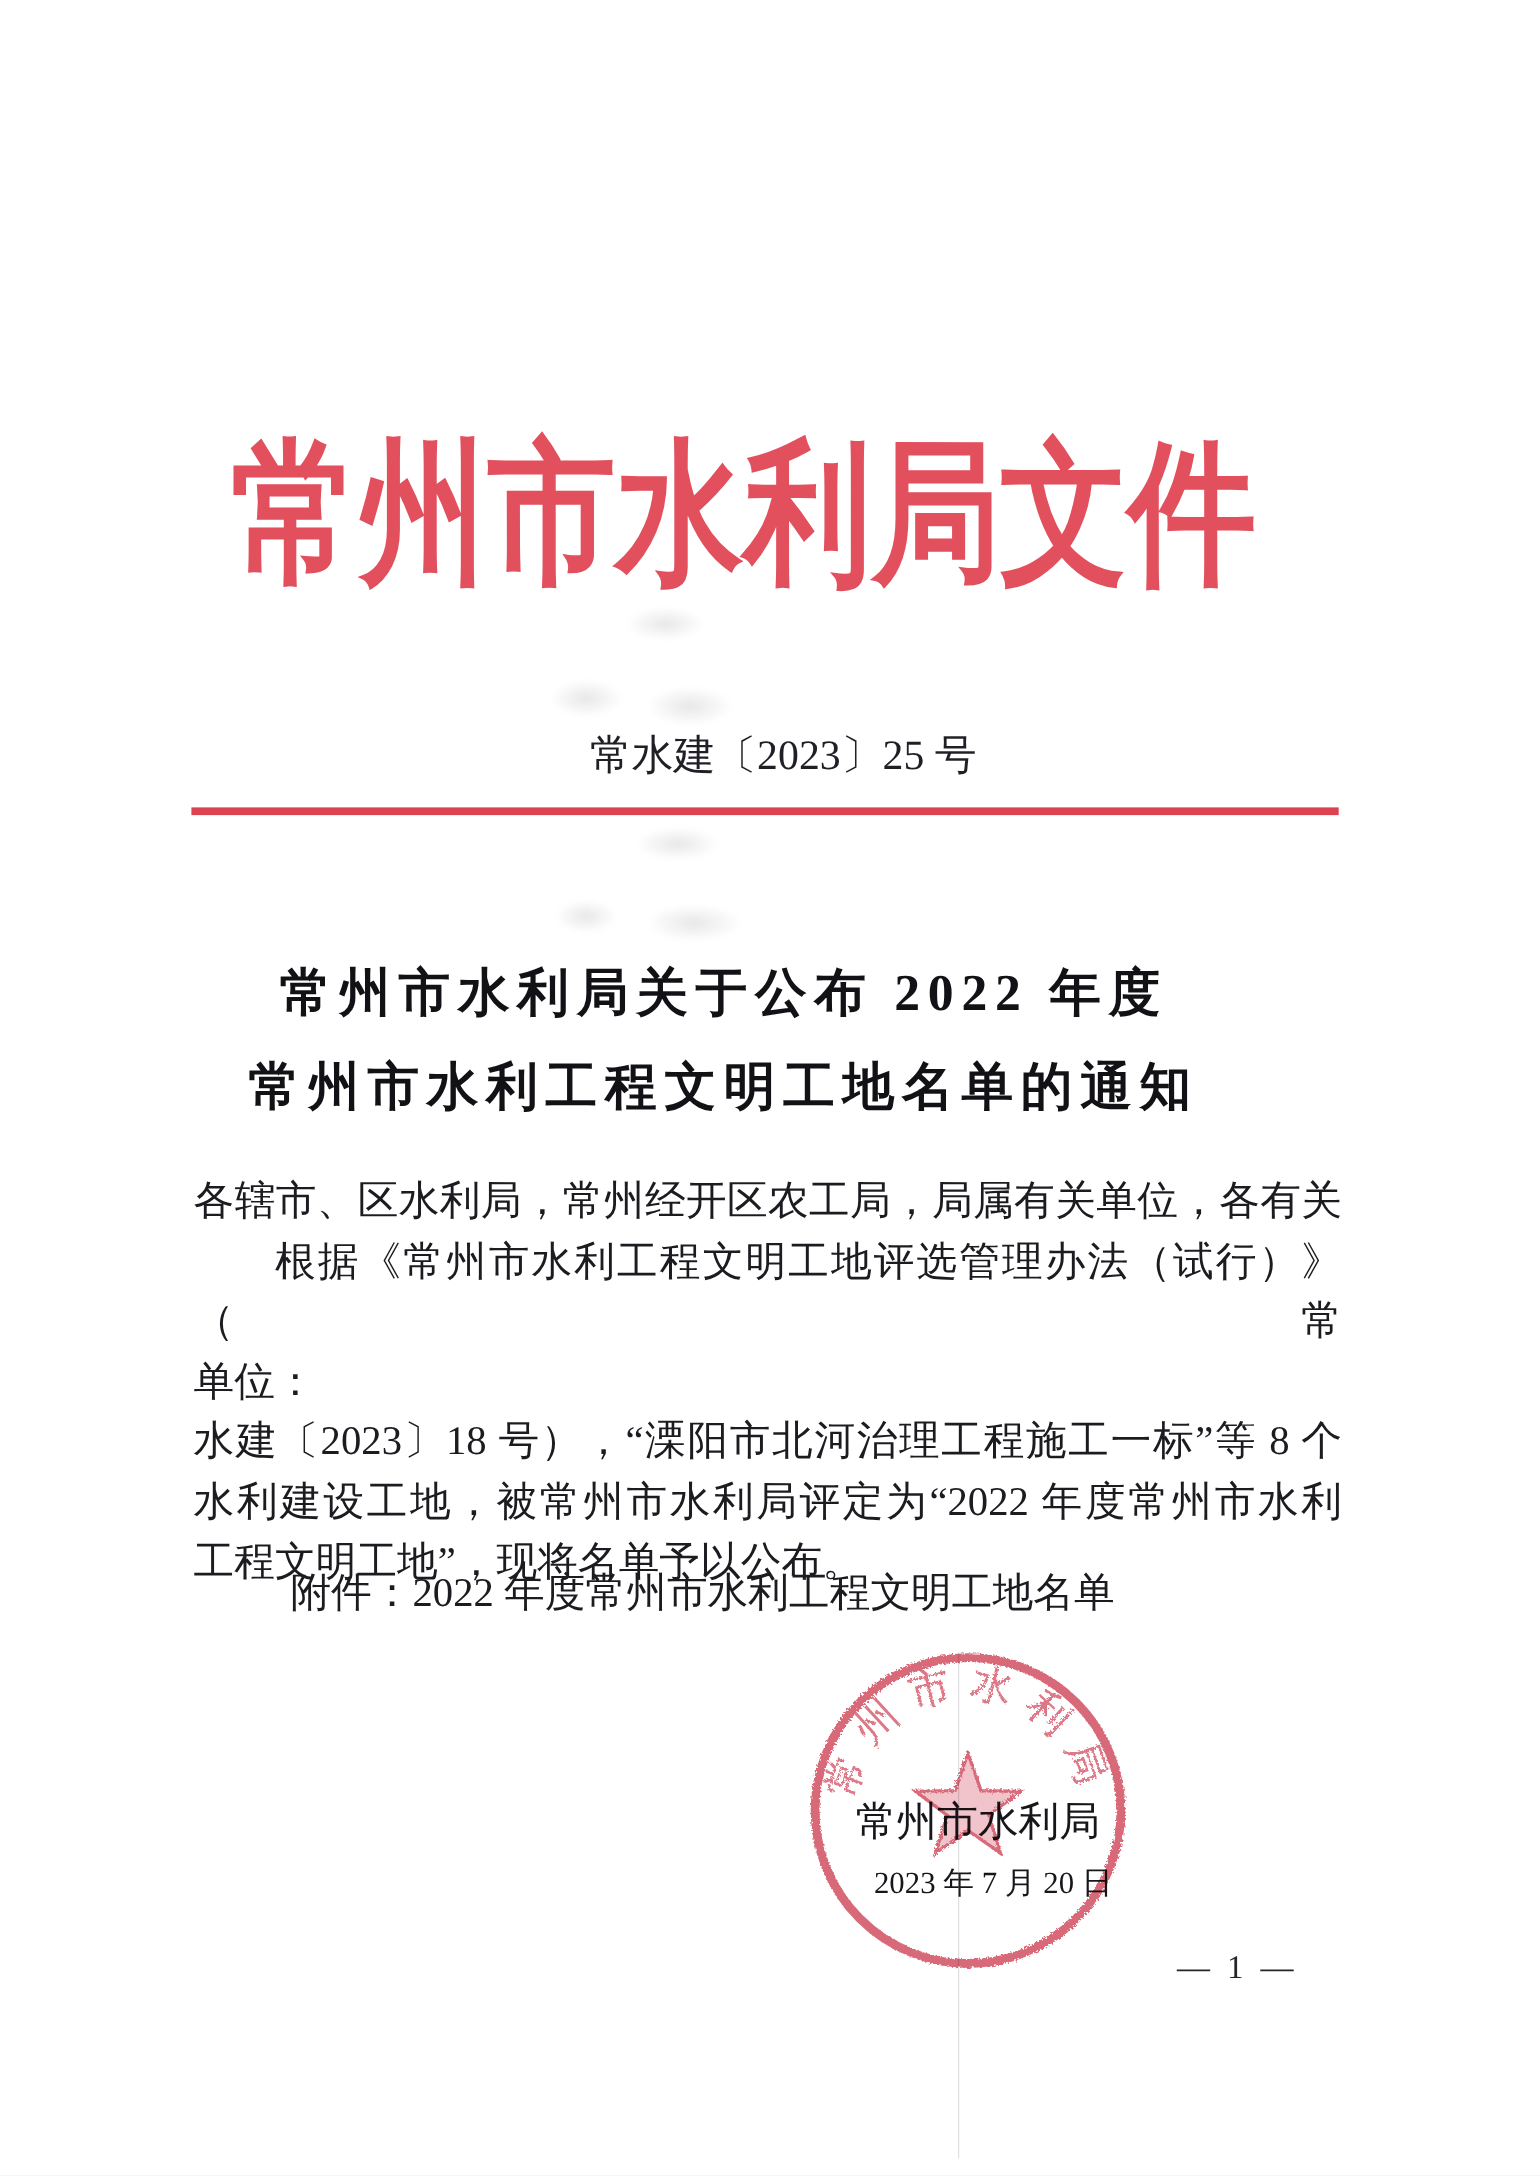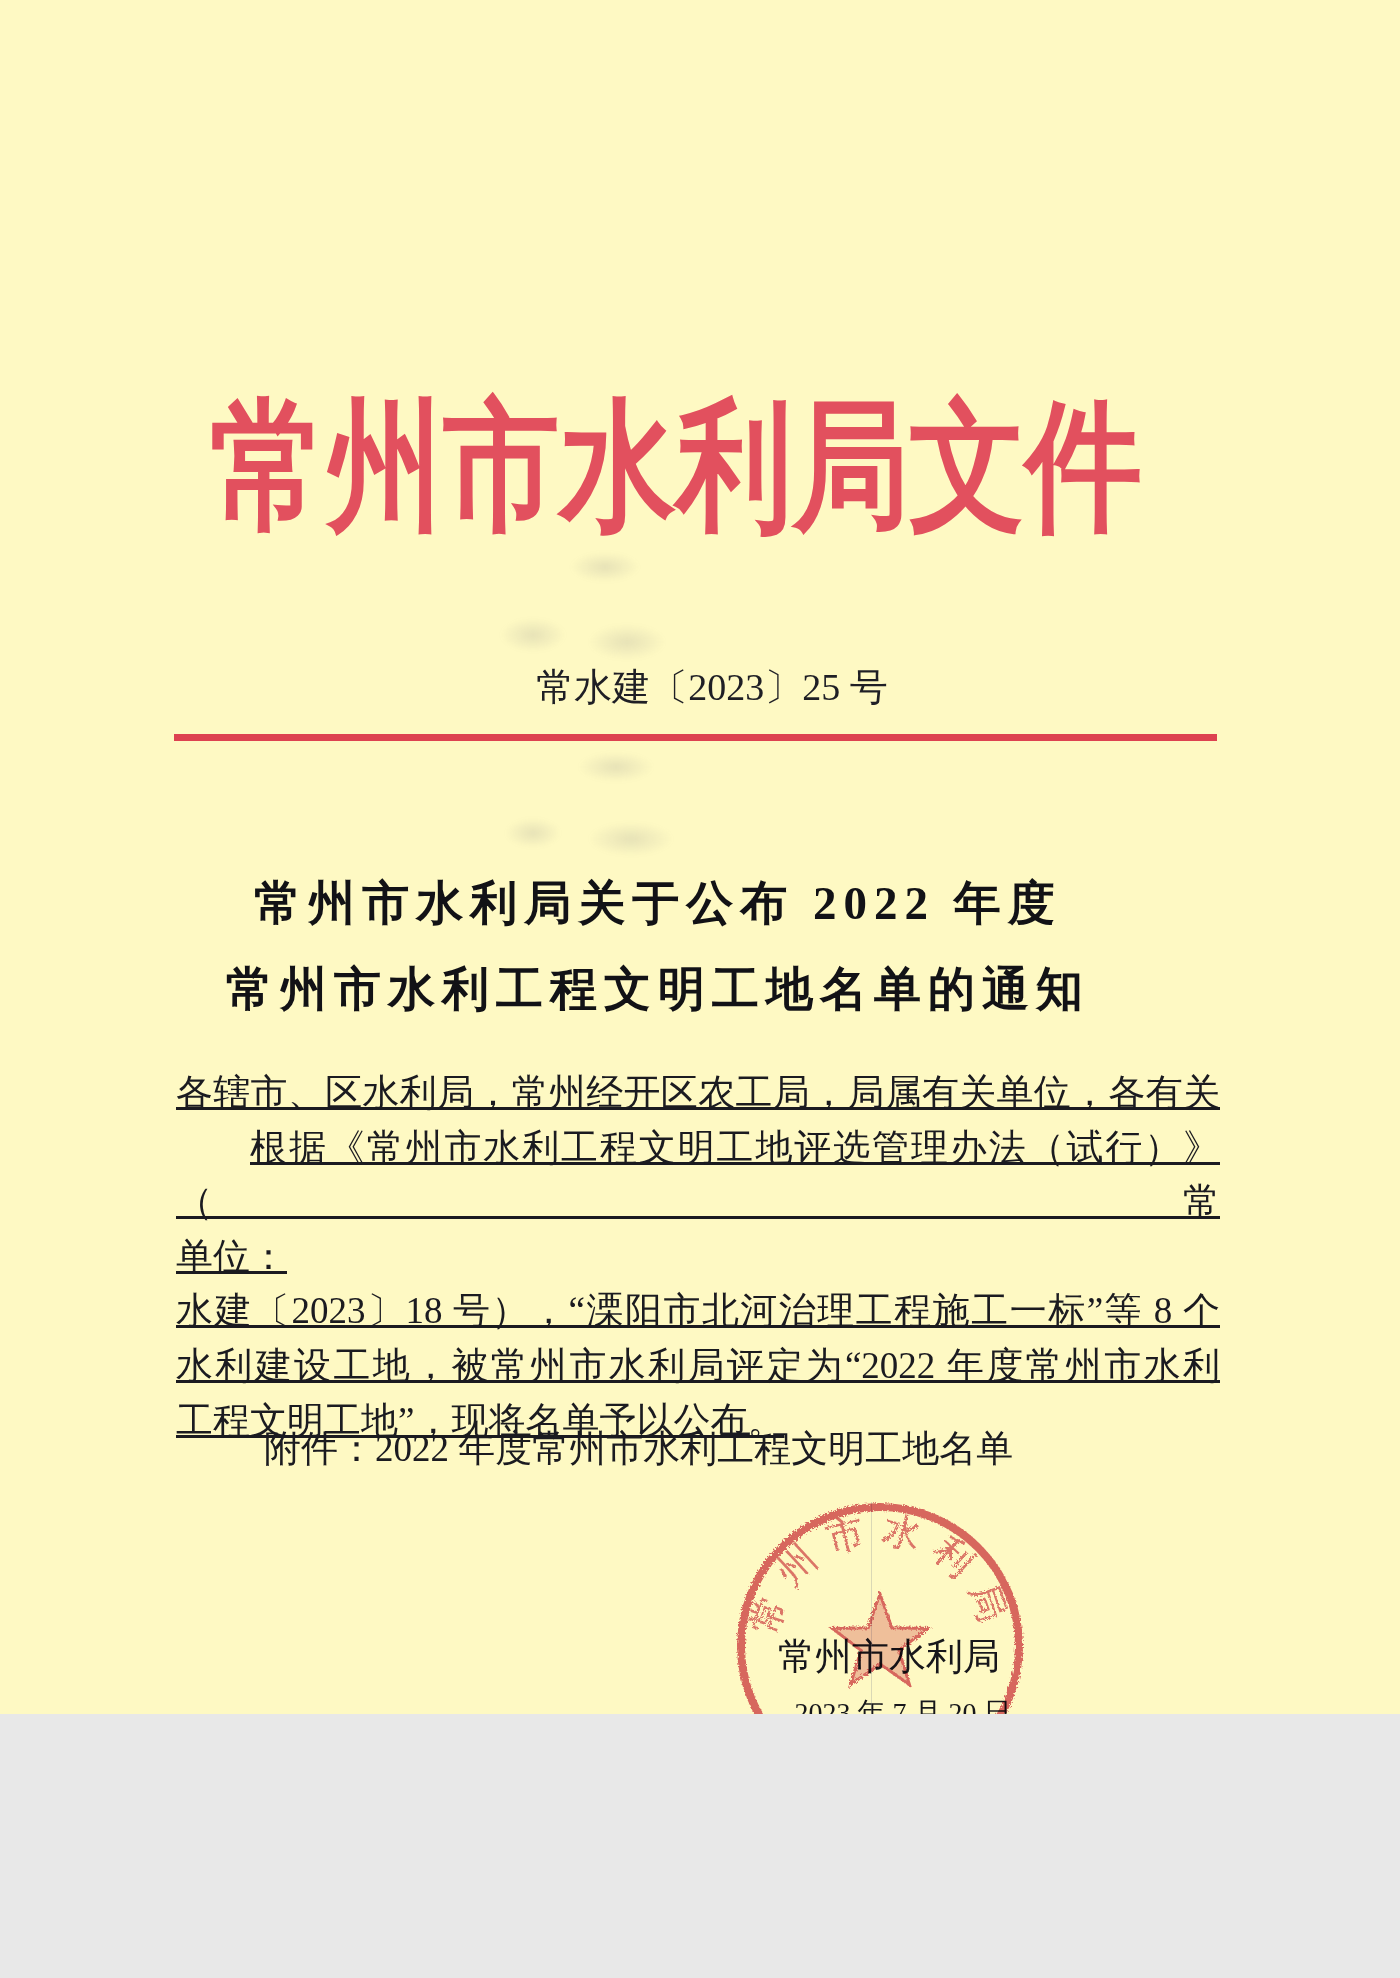--- a/index.html
+++ b/index.html
@@ -1,20 +1,20 @@
 <!DOCTYPE html>
 <html style="--red-title: #e2505e; --red-rule: #dd4250; --seal-red: #d04a5c;"><head>
 <meta charset="utf-8">
 <style>
   html,body{margin:0;padding:0;background:#e8e8e8;}
   .page{
     position:relative;
-    width:1400px;height:1714px;
+    width:1400px;height:1978px;
     margin:0 auto;
-    background:#fef9c3;
+    background:#ffffff;
     overflow:hidden;
     font-family:"Liberation Serif","DejaVu Serif",serif;
     color:#1c1c20;
   }
   
   .agency-title{
     position:absolute;top:392px;left:-24px;width:1400px;
     text-align:center;font-size:142px;line-height:150px;font-weight:600;
     color:var(--red-title,#e2505e);
     transform:scaleX(0.82);transform-origin:50% 50%;
@@ -34,21 +34,21 @@
   .notice-title{
     position:absolute;top:860px;left:-42px;width:1400px;
     text-align:center;font-size:47px;line-height:86px;font-weight:700;
     letter-spacing:7px;color:#121216;white-space:nowrap;
   }
   
   .body-block{
     position:absolute;top:1066px;left:176px;width:1044px;
     font-size:37px;line-height:54.6px;color:#1b1b20;
   }
-  .body-block .line{display:block;text-decoration:underline;}
+  .body-block .line{display:block;}
   .body-block .fill{text-align:justify;text-align-last:justify;}
   .body-block .indent{text-indent:74px;}
   .attachment{
     position:absolute;top:1424px;left:250px;
     font-size:37px;line-height:50px;color:#1b1b20;white-space:nowrap;margin-left:14px;
   }
   
   .sig-agency{
     position:absolute;top:1636px;left:739px;width:300px;
     text-align:center;font-size:37px;line-height:42px;color:#17171b;white-space:nowrap;

